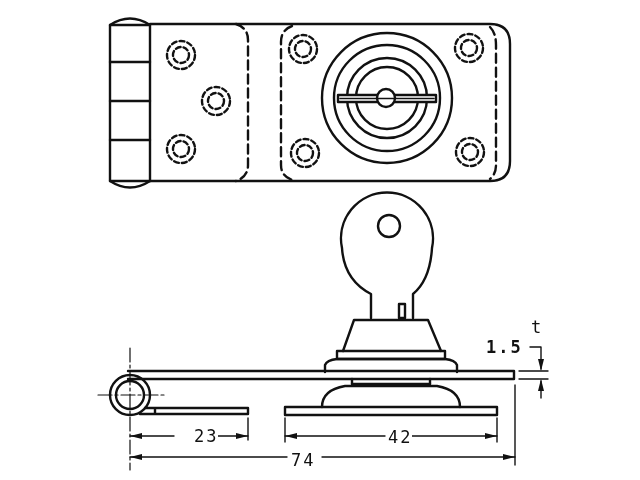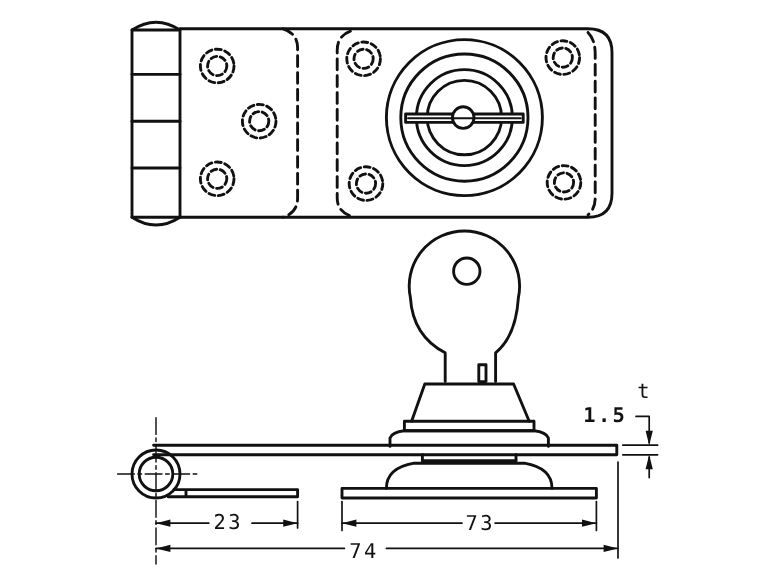--- a/index.html
+++ b/index.html
@@ -136,15 +136,15 @@
         <polygon points="515,457 503,454 503,460"></polygon>
         <polygon points="541,371 538,359 544,359"></polygon>
         <polygon points="541,379 538,391 544,391"></polygon>
       </g>
     </g>
   </g>
 </svg>
 
 <span class="dim-text" style="left:531px;top:318px;background:transparent;">t</span>
 <span class="dim-text" style="left:486px;top:338px;background:transparent;font-weight:bold;">1.5</span>
-<span class="dim-text" style="left:178px;top:427px;">23</span>
-<span class="dim-text" style="left:388px;top:428px;">73</span>
+<span class="dim-text" style="left:194px;top:427px;">23</span>
+<span class="dim-text" style="left:388px;top:428px;">42</span>
 <span class="dim-text" style="left:291px;top:451px;">74</span>
 
 </body></html>

